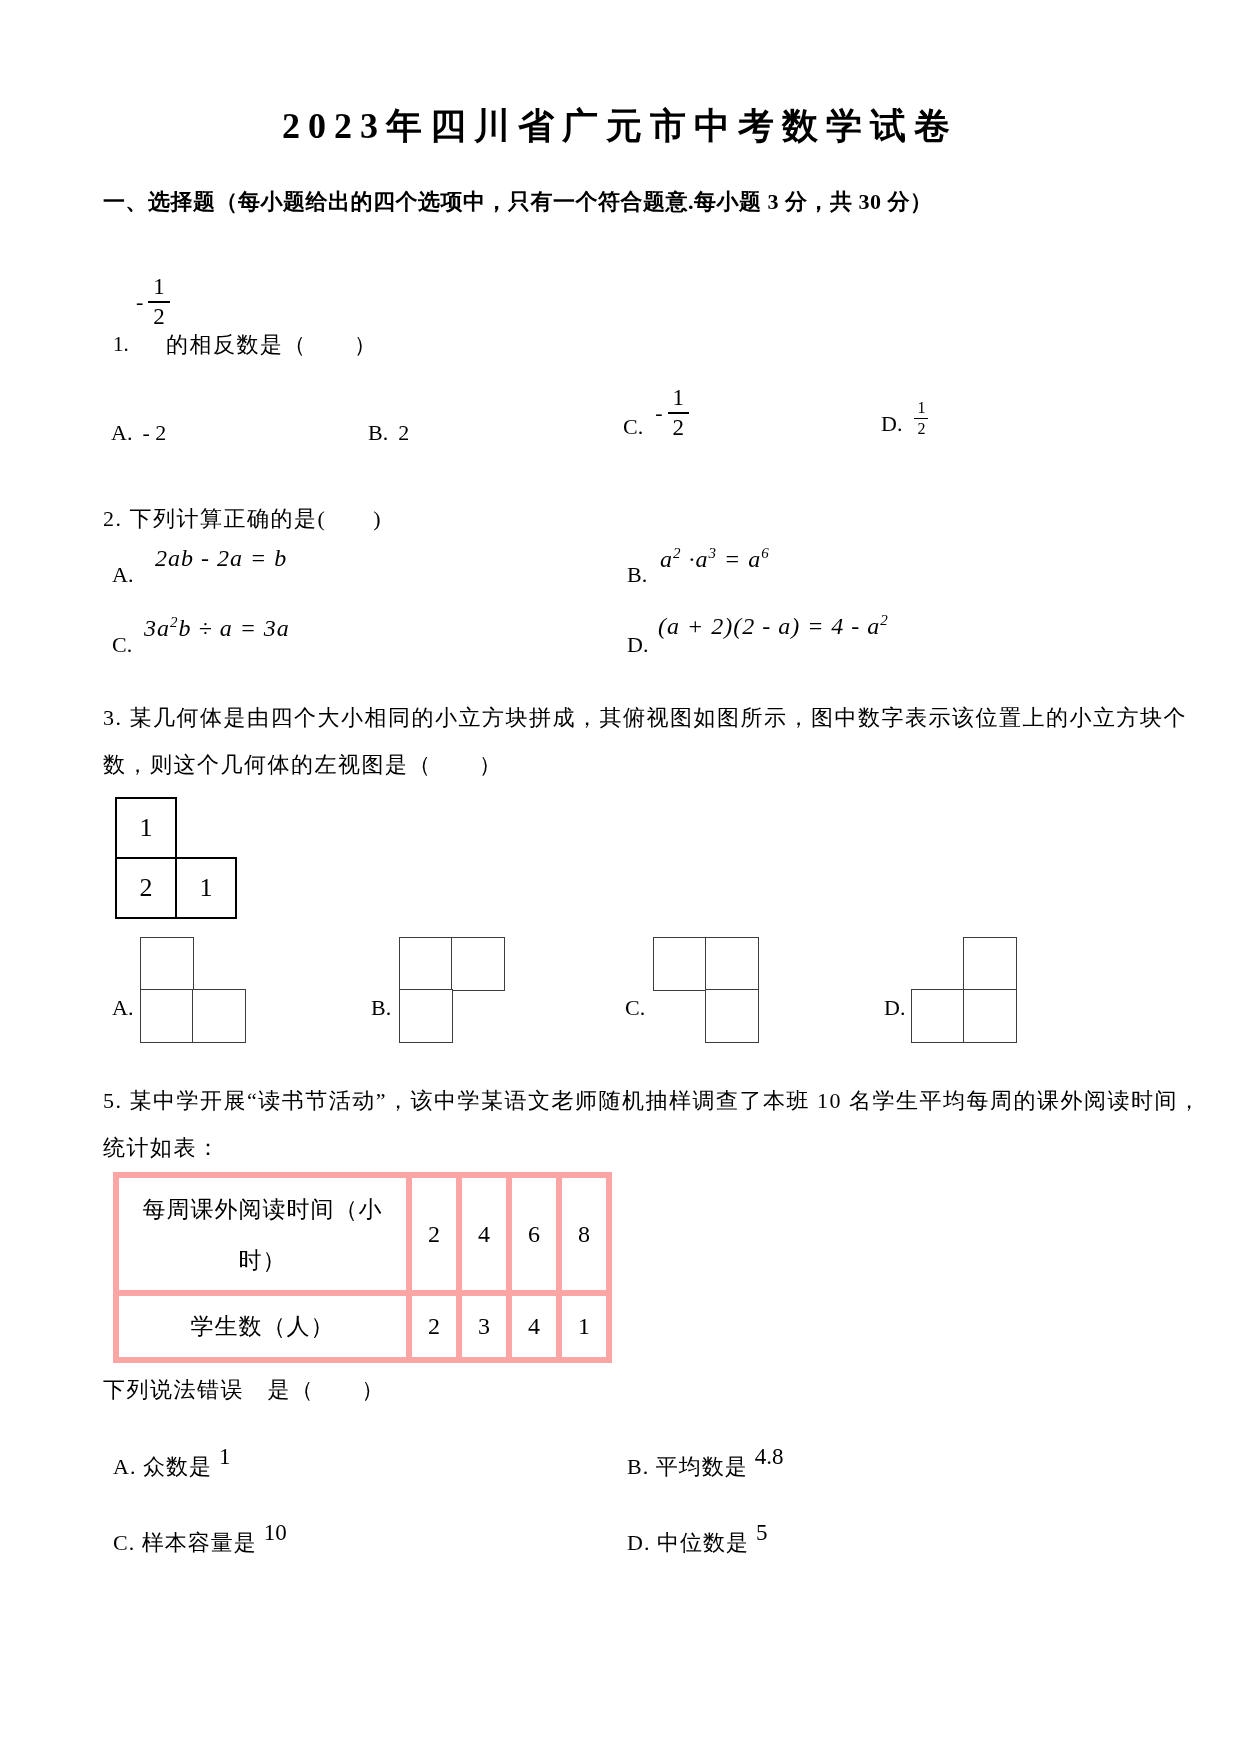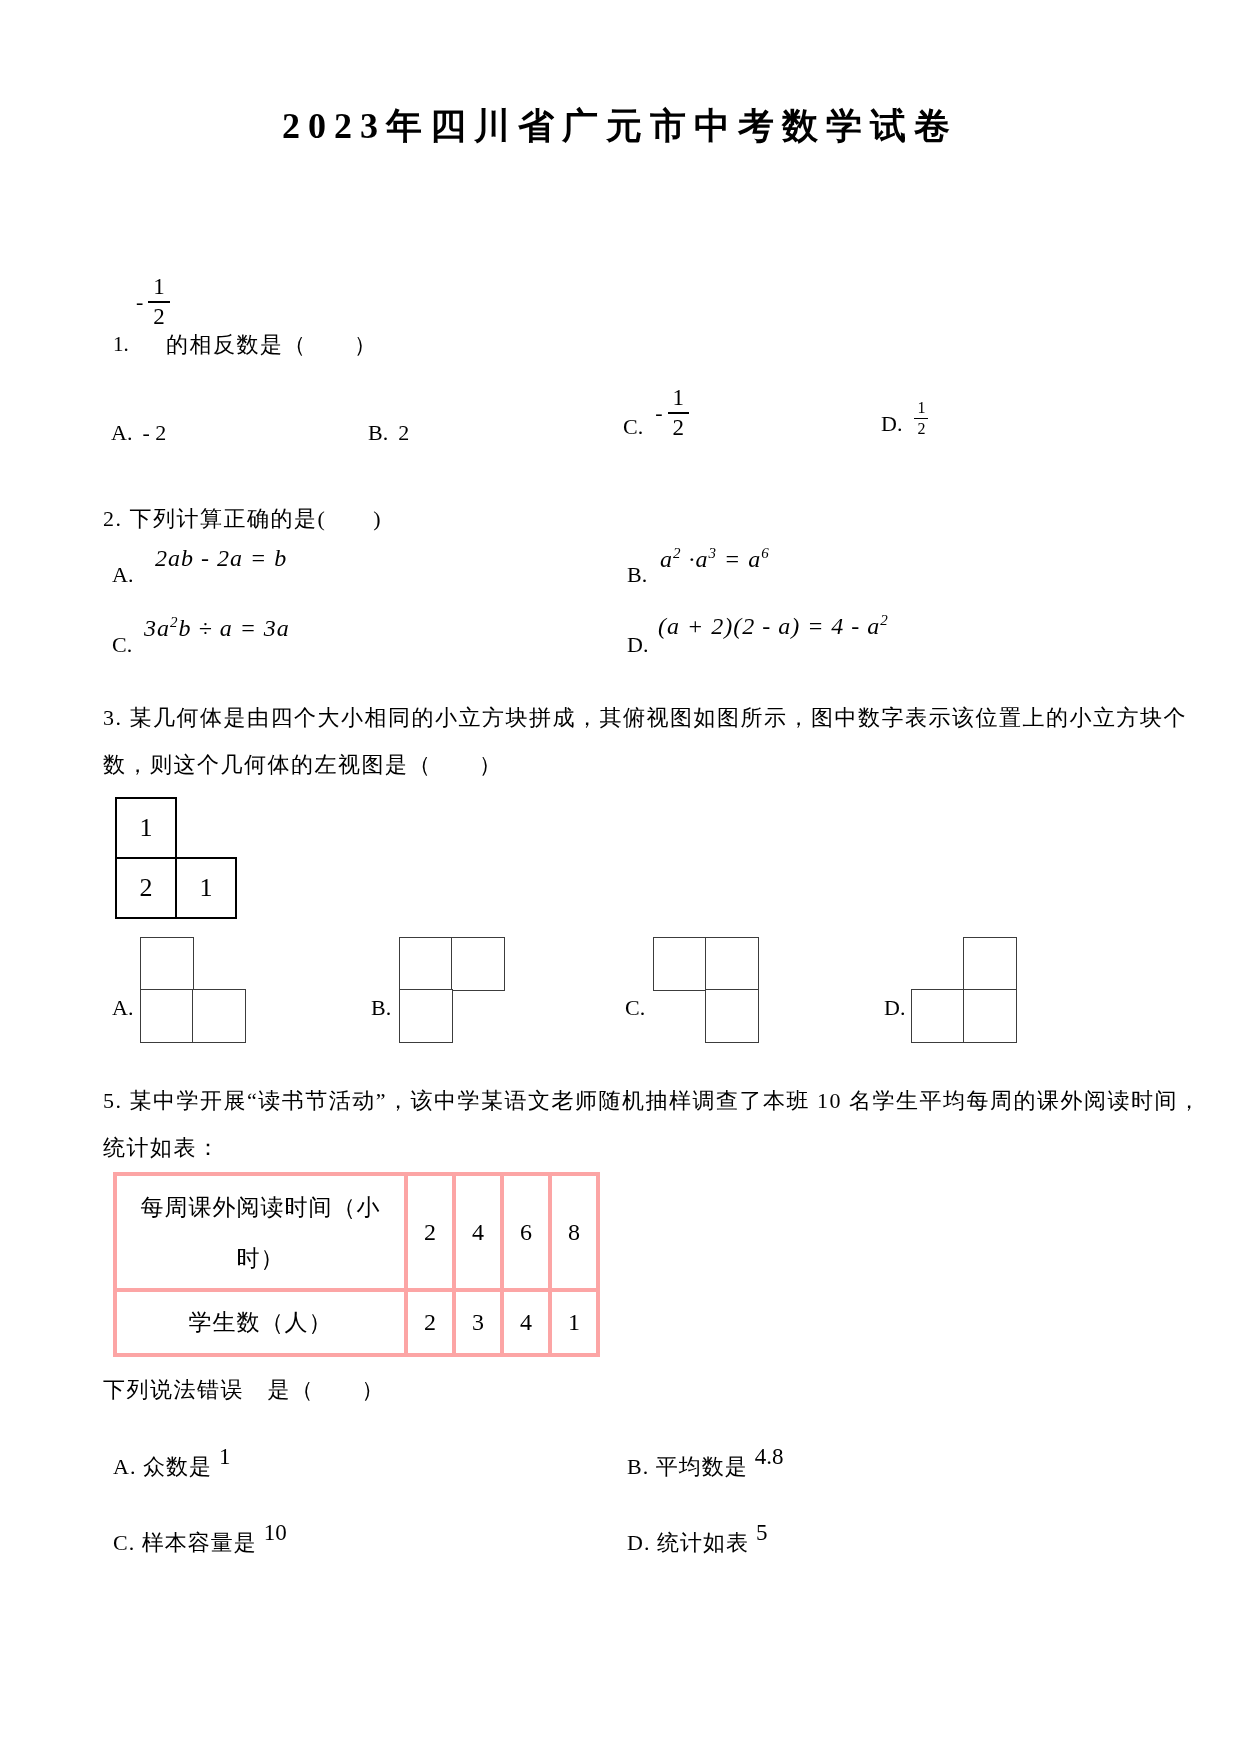--- a/index.html
+++ b/index.html
@@ -29,39 +29,40 @@
     display:flex;align-items:center;justify-content:center;font-size:26px;background:#fff;}
   
   .shape{width:108px;height:108px;}
   .shape .cell{position:absolute;width:54px;height:54px;border:1.5px solid #3c3c3c;box-sizing:border-box;background:#fff;}
   .cell.top-left{left:0;top:0;}
   .cell.top-right{left:52px;top:0;}
   .cell.bottom-left{left:0;top:52px;}
   .cell.bottom-right{left:52px;top:52px;}
   
   table.stat{border-collapse:collapse;}
-  table.stat td{border:4px solid #fca5a5;text-align:center;vertical-align:middle;padding:0;}
+  table.stat td{border:6px solid #fca5a5;text-align:center;vertical-align:middle;padding:0;}
   td.lab{width:287px;font-size:23px;letter-spacing:1px;}
   td.lab .l1,.lab .l2{display:block;}
   td.num{width:44px;font-size:24px;}
   tr.r1 td{height:112px;}
   tr.r2 td{height:61px;border-radius:19px;}
   tr.r1 td.lab .l1{padding-top:2px;}
   tr.r1 td.lab .l2{padding-top:20px;}
   .q4opt .val{font-size:23px;position:relative;top:-10px;margin-left:7px;letter-spacing:0;}
   .q4opt{font-size:22px;letter-spacing:1px;}
   .footer{width:100%;text-align:center;font-size:20px;letter-spacing:2px;}
 </style>
 </head>
 <body>
 
 <div class="page">
 
   <div class="abs title" style="top:102px;left:0;">2023年四川省广元市中考数学试卷</div>
 
+  <div class="abs sec-head" style="top:187px;left:103px;">一、选择题（每小题给出的四个选项中，只有一个符合题意.每小题 3 分，共 30 分）</div>
 
   <div class="abs" style="top:274px;left:136px;display:flex;align-items:center;gap:5px;">
     <span class="minus">-</span>
     <span class="frac">
       <span class="fnum">1</span>
       <span class="fden">2</span>
     </span>
   </div>
 
   <span class="abs" style="top:332px;left:113px;font-size:21px;">1.</span>
@@ -180,17 +181,17 @@
   <div class="abs q4opt" style="top:1452px;left:113px;">
     <span class="lbl">A. 众数是</span><span class="val">1</span>
   </div>
   <div class="abs q4opt" style="top:1452px;left:627px;">
     <span class="lbl">B. 平均数是</span><span class="val">4.8</span>
   </div>
   <div class="abs q4opt" style="top:1528px;left:113px;">
     <span class="lbl">C. 样本容量是</span><span class="val">10</span>
   </div>
   <div class="abs q4opt" style="top:1528px;left:627px;">
-    <span class="lbl">D. 统计如表</span><span class="val">5</span>
+    <span class="lbl">D. 中位数是</span><span class="val">5</span>
   </div>
 
 
 </div>
 
 </body></html>

